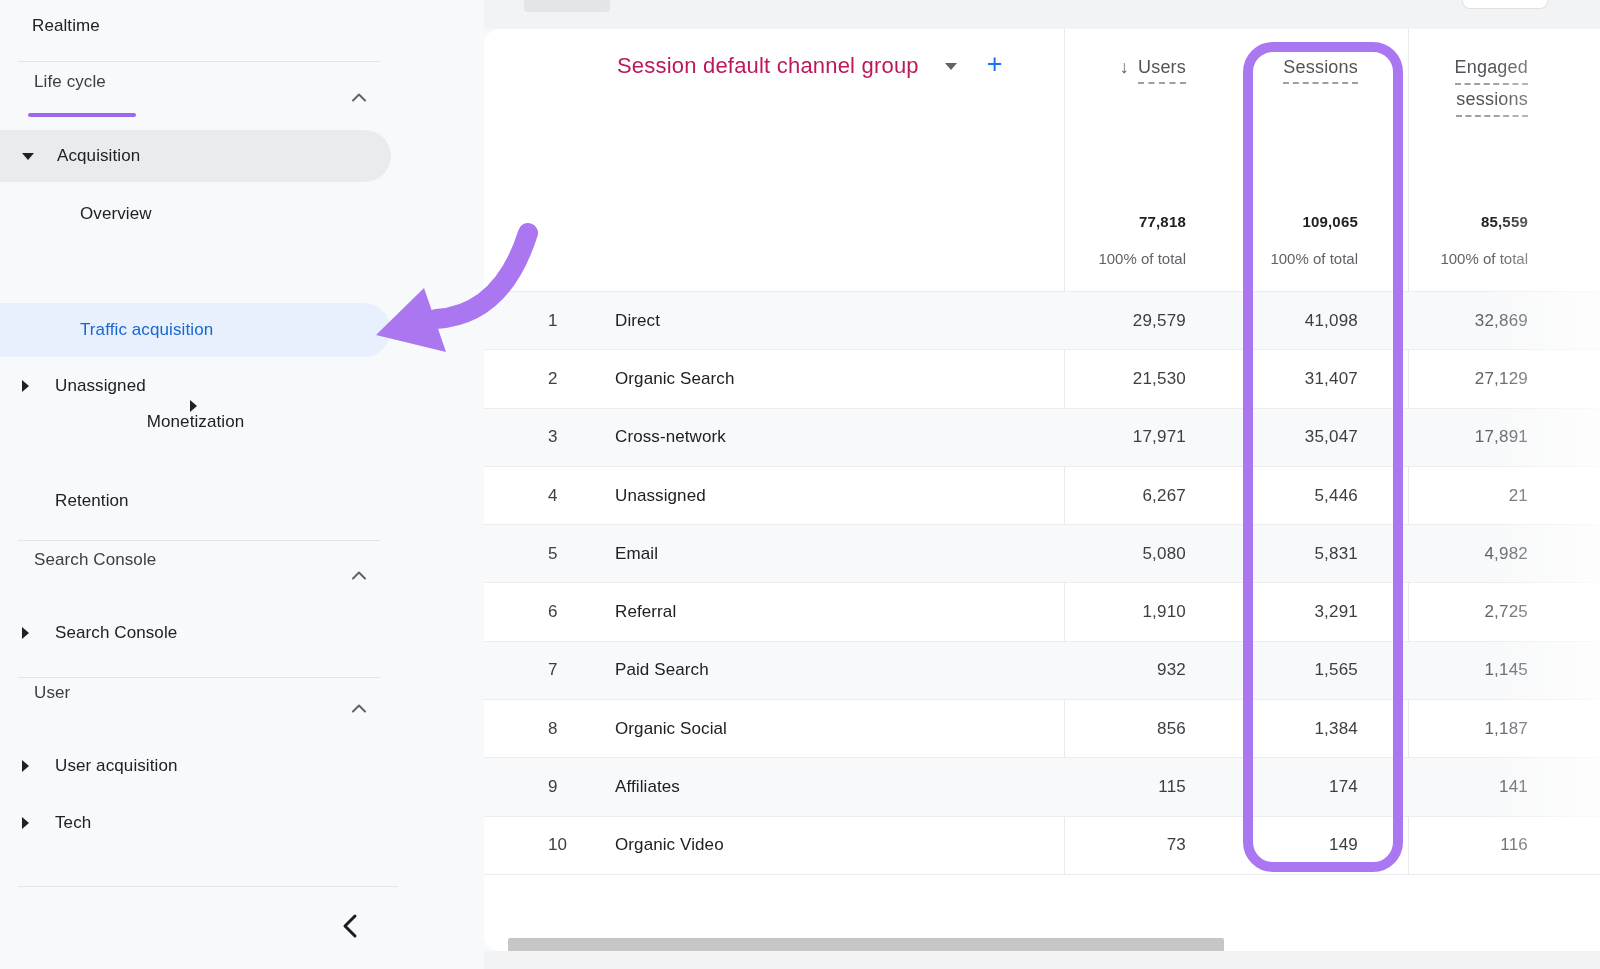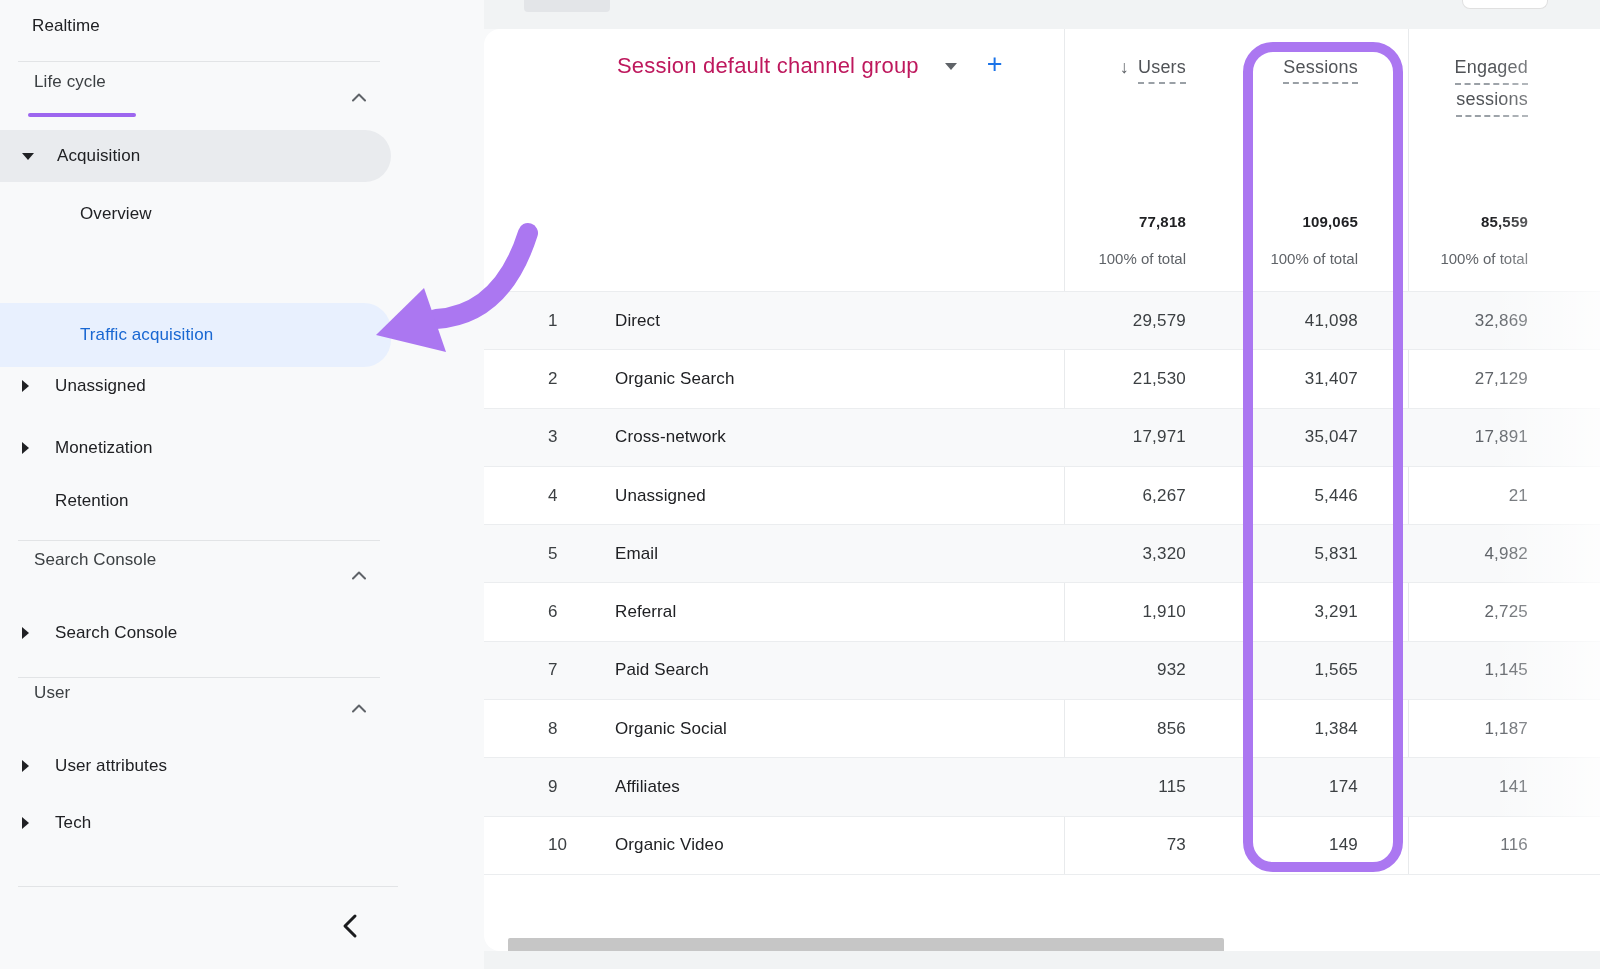--- a/index.html
+++ b/index.html
@@ -95,30 +95,30 @@
   <div class="nav-item pill-gray" style="top:130px;">
     <span class="tri-down"></span>
     <span class="label">Acquisition</span>
   </div>
 
   <div class="nav-item" style="top:188px;">
     <span class="label indent-2" style="font-weight:500;">Overview</span>
   </div>
 
 
-  <div class="nav-item pill-blue" style="top:303px; height:64px;">
+  <div class="nav-item pill-blue" style="top:303px; height:54px;">
     <span class="label indent-2 traffic-label">Traffic acquisition</span>
   </div>
 
   <div class="nav-item" style="top:360px;">
     <span class="tri-right"></span>
     <span class="label">Unassigned</span>
   </div>
 
-  <div class="nav-item" style="top:422px;">
+  <div class="nav-item" style="top:400px;flex-direction:column;">
     <span class="tri-right"></span>
     <span class="label">Monetization</span>
   </div>
 
   <div class="nav-item" style="top:475px;">
     <span class="label indent-1">Retention</span>
   </div>
 
   <div class="divider" style="top:540px;"></div>
 
@@ -138,21 +138,21 @@
 
   <div class="section-head" style="top:683px;">
     <span class="label">User</span>
     <svg class="chev-up" width="14" height="9">
         <polyline points="1,7.5 7,1.5 13,7.5" fill="none" stroke="#5f6368" stroke-width="2" stroke-linecap="round" stroke-linejoin="round"></polyline>
       </svg>
   </div>
 
   <div class="nav-item" style="top:740px;">
     <span class="tri-right"></span>
-    <span class="label">User attributes</span>
+    <span class="label">User acquisition</span>
   </div>
 
   <div class="nav-item" style="top:797px;">
     <span class="tri-right"></span>
     <span class="label">Tech</span>
   </div>
 
   <div class="divider" style="top:886px; width:380px;"></div>
 
   <div class="collapse-btn">
@@ -221,21 +221,21 @@
     <div class="trow">
       <span class="c-rank">4</span>
       <span class="c-channel">Unassigned</span>
       <span class="c-num c-users">6,267</span>
       <span class="c-num c-sessions">5,446</span>
       <span class="c-num c-engaged">21</span>
     </div>
     <div class="trow">
       <span class="c-rank">5</span>
       <span class="c-channel">Email</span>
-      <span class="c-num c-users">3,320</span>
+      <span class="c-num c-users">5,080</span>
       <span class="c-num c-sessions">5,831</span>
       <span class="c-num c-engaged">4,982</span>
     </div>
     <div class="trow">
       <span class="c-rank">6</span>
       <span class="c-channel">Referral</span>
       <span class="c-num c-users">1,910</span>
       <span class="c-num c-sessions">3,291</span>
       <span class="c-num c-engaged">2,725</span>
     </div>

